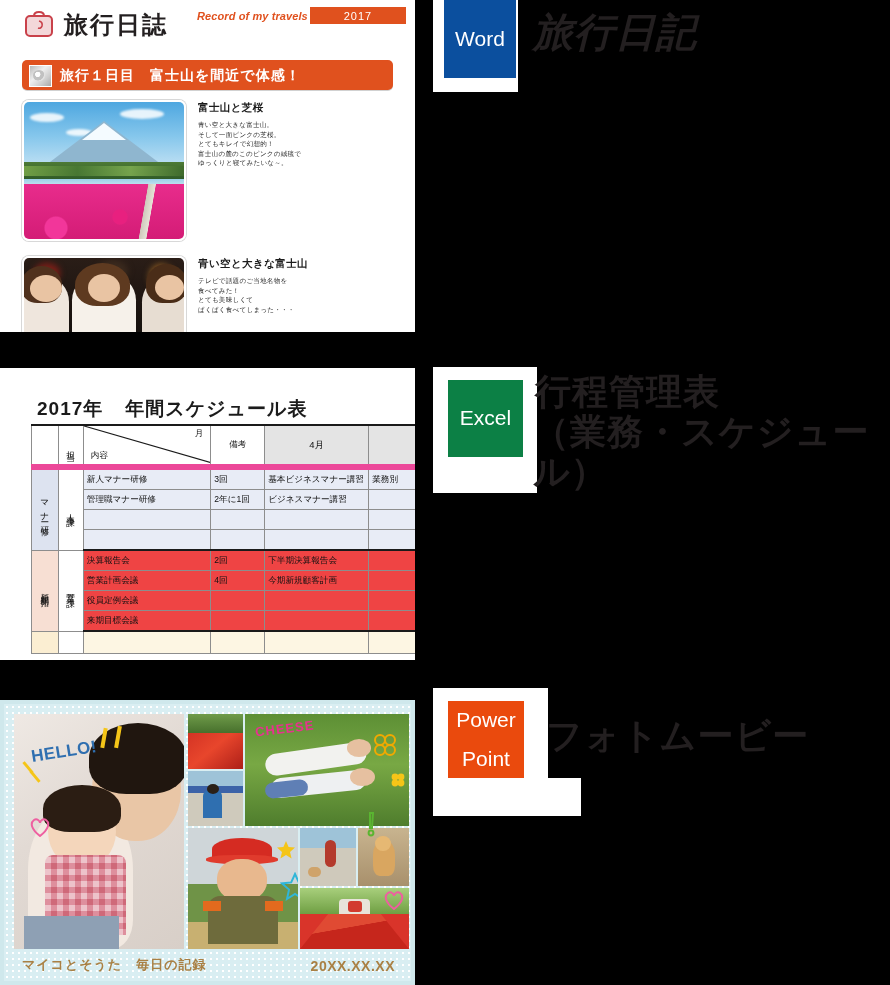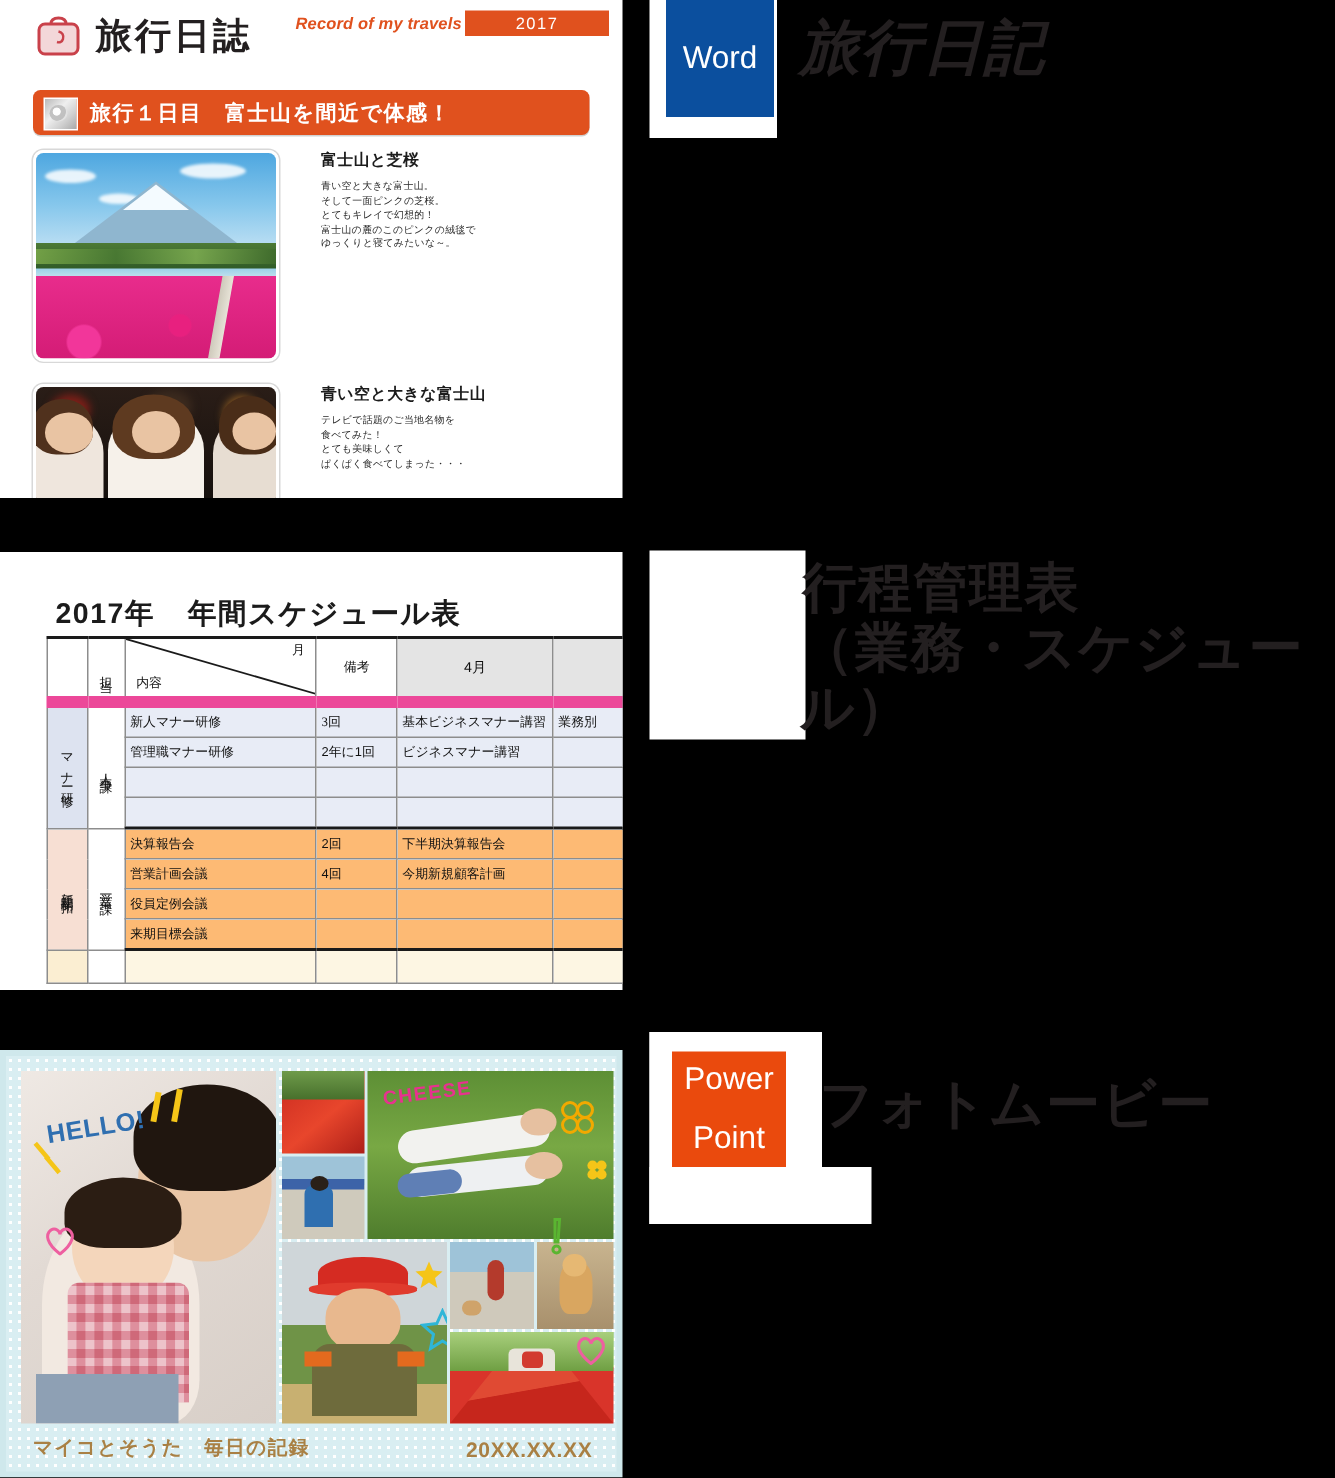--- a/index.html
+++ b/index.html
@@ -29,21 +29,21 @@
         box-shadow:0 1px 0 rgba(0,0,0,.18);}
   #word-banner-thumb{position:absolute;left:7px;top:5px;width:21px;height:20px;
         background:linear-gradient(135deg,#b9b9b9 0%,#efefef 40%,#cfcfcf 70%,#a8a8a8 100%);border:1px solid #fff;}
   #word-banner-thumb:after{content:"";position:absolute;left:3px;top:4px;width:12px;height:11px;border-radius:50%;
         background:radial-gradient(circle at 40% 40%,#fff 0 25%,#bdbdbd 30% 60%,#e3e3e3 65%);opacity:.9;}
   #word-banner-text{position:absolute;left:38px;top:4px;font-size:14px;font-weight:700;color:#fff;letter-spacing:1px;line-height:22px;}
 
   .word-entry{position:absolute;left:22px;}
   .word-photo{position:absolute;left:0;top:0;width:160px;border-radius:7px;border:2px solid #fff;
         box-shadow:0 0 0 1px #d8d8d8;overflow:hidden;}
-  .word-entry-body{position:absolute;left:192px;top:0;width:226px;}
+  .word-entry-body{position:absolute;left:176px;top:0;width:226px;}
   .word-entry-title{font-size:10.5px;font-weight:700;color:#1c1c1c;letter-spacing:.4px;margin:0 0 6px 0;line-height:14px;}
   .word-entry-text{font-size:6.6px;color:#2a2a2a;line-height:9.6px;letter-spacing:.2px;}
   .word-entry-text div{white-space:nowrap;}
 
   
   #word-photo-1{height:137px;}
   .fuji{position:absolute;inset:0;}
   .fuji-sky{position:absolute;left:0;top:0;right:0;height:46%;
         background:linear-gradient(#4ea7e0 0%,#86c7ec 55%,#bcdff3 100%);}
   .fuji-cloud{position:absolute;background:rgba(255,255,255,.85);border-radius:50%;filter:blur(1px);}
@@ -90,26 +90,26 @@
   .diag svg{position:absolute;left:0;top:0;}
   .diag .lbl-m{position:absolute;right:7px;top:2px;font-size:8.6px;}
   .diag .lbl-c{position:absolute;left:7px;bottom:2px;font-size:8.6px;}
   .vert{writing-mode:vertical-rl;text-orientation:upright;letter-spacing:2px;line-height:1;
         display:inline-block;font-size:8.6px;}
   td.group{text-align:center;vertical-align:middle;}
   tr.body td{height:19px;}
   .grp-manner{background:#dde3f0;}
   .grp-manner-cell{background:#e8ecf6;}
   .grp-new{background:#f7dfd3;}
-  .grp-new-cell{background:#fdba74;}
+  .grp-new-cell{background:#ef4444;}
   .grp-last{background:#fbeed2;}
   .grp-last-cell{background:#fdf6e3;}
   .white{background:#fff;}
   tr.sep-bottom td{border-bottom:2px solid #1a1a1a;}
-  tr.sep-top td{border-top:8px solid #ec4899;font-family:Liberation Serif, serif;}
+  tr.sep-top td{border-top:6px solid #ec4899;}
 
   
   #ppt-panel{left:0;top:700px;width:415px;height:285px;background:#cfe8ec;overflow:hidden;}
   #ppt-frame{position:absolute;left:4px;top:4px;right:4px;bottom:4px;
         background:#d9eef2;
         background-image:radial-gradient(#ffffff 1px,transparent 1.2px);
         background-size:6px 6px;}
   .ppt-photo{position:absolute;overflow:hidden;}
   #ppt-caption{position:absolute;left:18px;bottom:7px;font-size:13px;font-weight:700;color:#a98044;letter-spacing:1px;}
   #ppt-caption .gap{display:inline-block;width:14px;}
@@ -419,20 +419,21 @@
       </div>
       <div id="ppt-date">20XX.XX.XX</div>
     </div>
   </div>
 
   <div class="badge-plate" style="left:433px;top:0;width:85px;height:92px;"></div>
   <div class="badge badge-word" style="left:444px;top:0;width:72px;height:78px;">Word</div>
   <div class="label-text" style="left:533px;top:10px;font-size:40px;font-style:italic;">旅行日記</div>
 
   <div class="badge-plate" style="left:433px;top:367px;width:104px;height:126px;"></div>
+  <div class="badge badge-excel" style="left:448px;top:380px;width:75px;height:77px;">Excel</div>
   <div class="label-text" style="left:535px;top:372px;font-size:36px;">行程管理表</div>
   <div class="label-text" style="left:533px;top:412px;font-size:36px;">（業務・スケジュール）</div>
 
   <div class="badge-plate" style="left:433px;top:688px;width:115px;height:128px;"></div>
   <div class="badge badge-ppt" style="left:448px;top:701px;width:76px;height:77px;flex-direction:column;">
     <span>Power</span>
     <span>Point</span>
   </div>
   <div class="label-text" style="left:530px;top:716px;font-size:36px;margin-left:16px;">フォトムービー</div>
 

